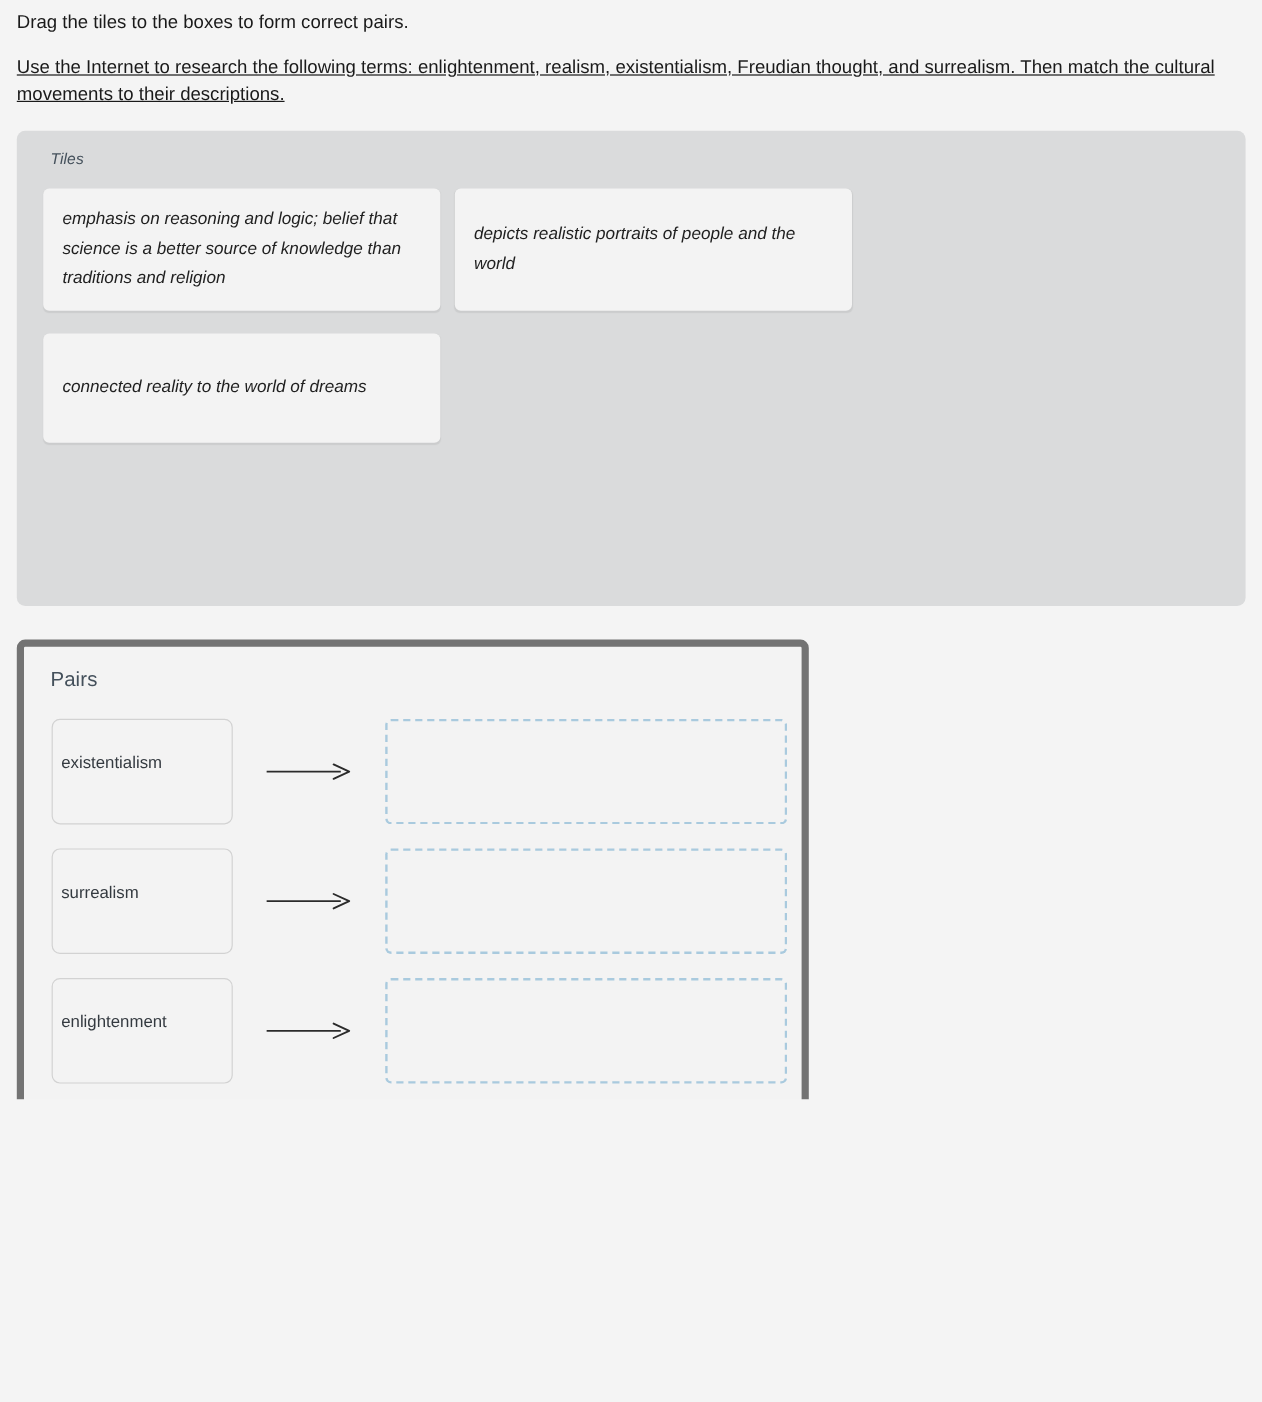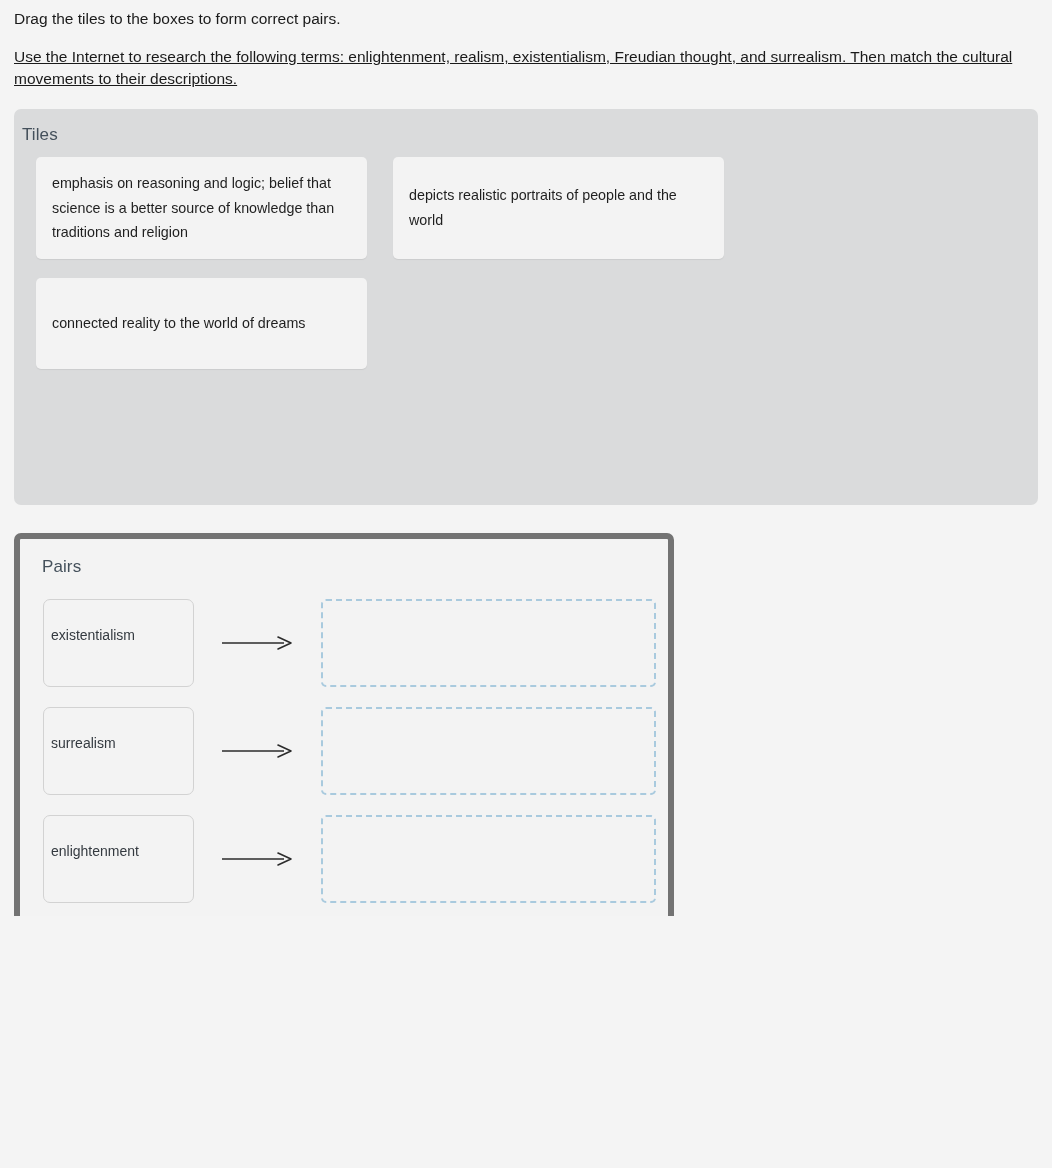--- a/index.html
+++ b/index.html
@@ -40,36 +40,38 @@
     position: absolute;
     left: 14px;
     top: 109px;
     width: 1024px;
     height: 396px;
     background: #dadbdc;
     border-radius: 7px;
   }
   .panel-title {
     position: absolute;
-    left: 8px;
+    left: 28px;
     top: 16px;
-    font-size: 17px;
+    font-size: 13px;
     color: #44505b;
     letter-spacing: .1px;
+    font-style: italic;
   }
   .tiles-grid {
     position: absolute;
     left: 22px;
     top: 48px;
     width: 980px;
   }
   .tile-row {
     display: flex;
-    gap: 26px;
+    gap: 12px;
     margin-bottom: 19px;
+    font-style: italic;
   }
   .tile {
     width: 331px;
     min-height: 91px;
     background: #f3f3f3;
     border-radius: 5px;
     padding: 14px 15px 14px 16px;
     display: flex;
     align-items: center;
     box-shadow: 0 1px 1px rgba(0,0,0,0.07);

